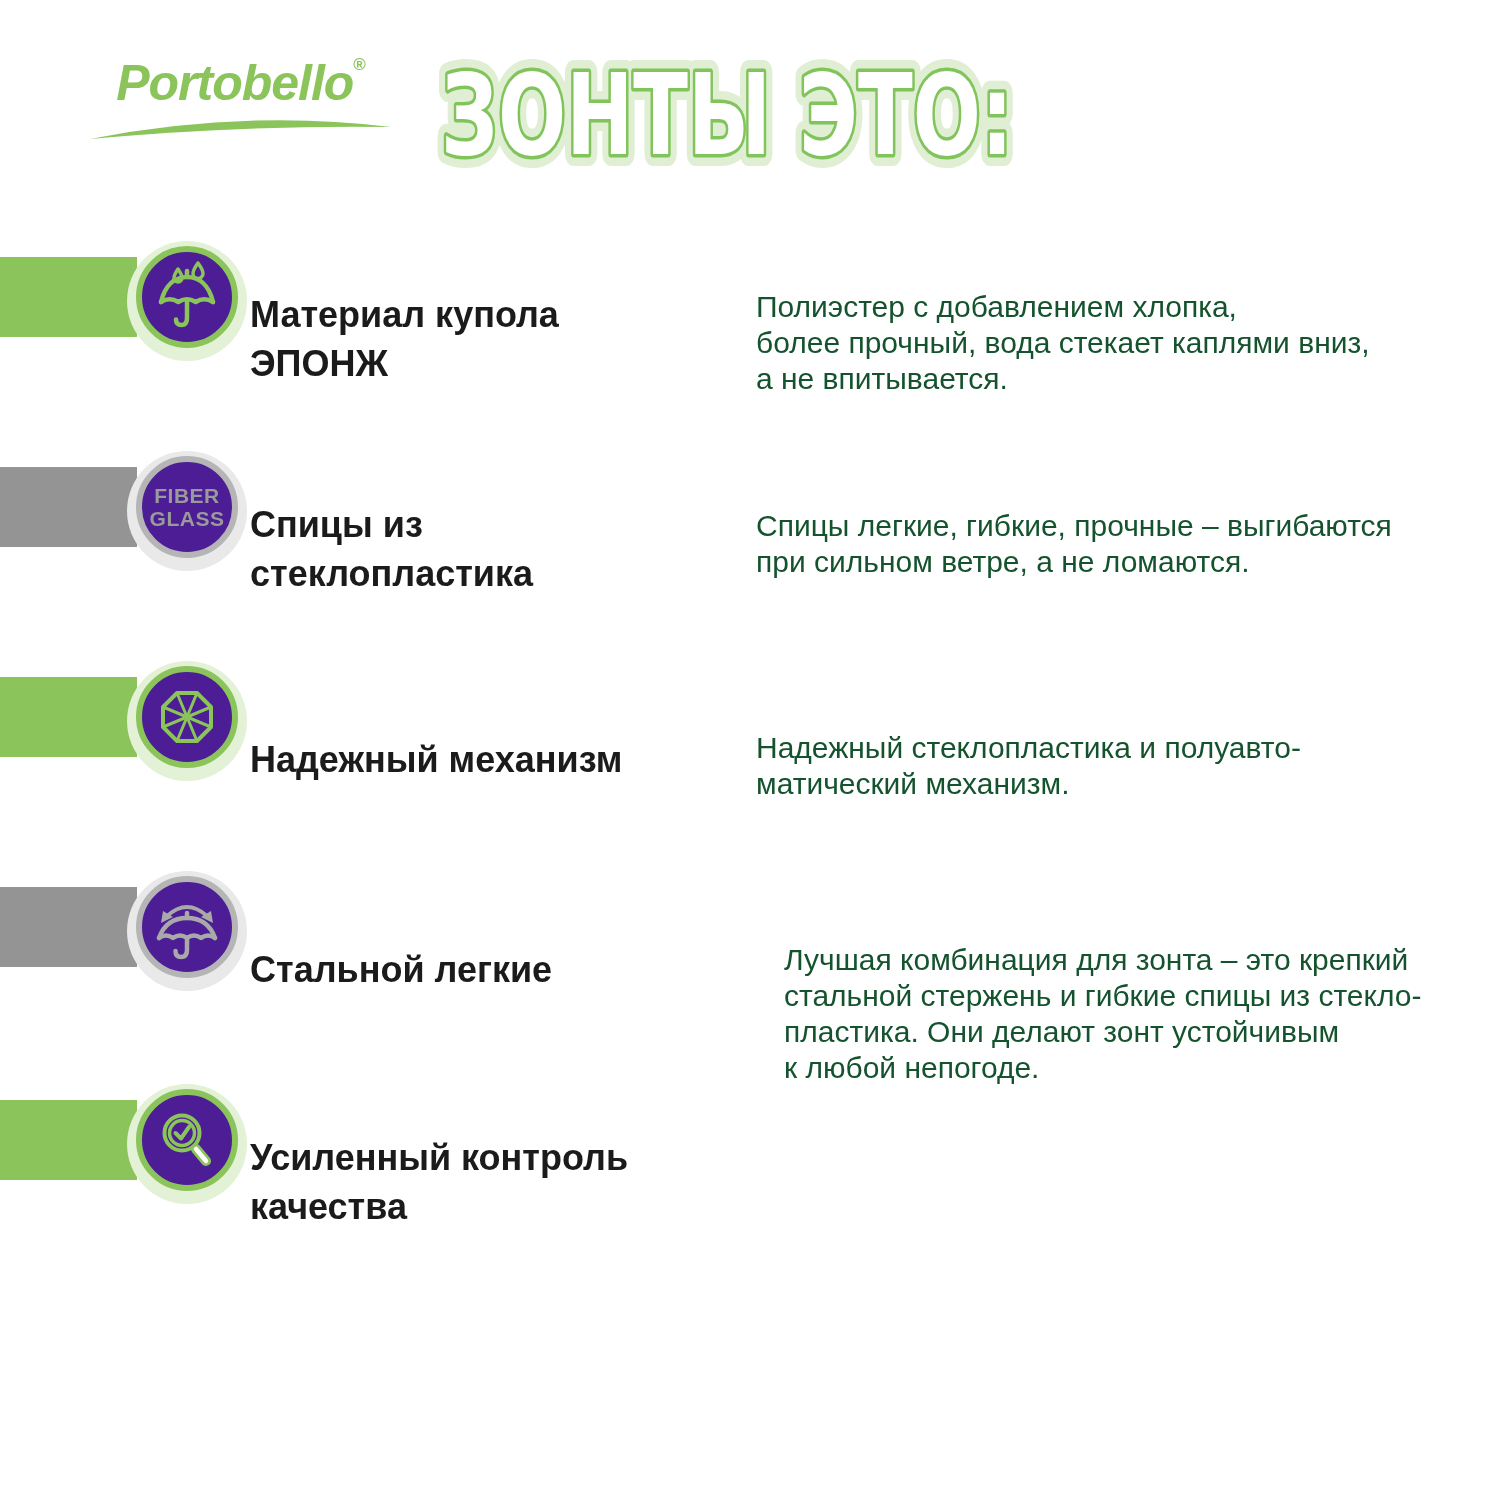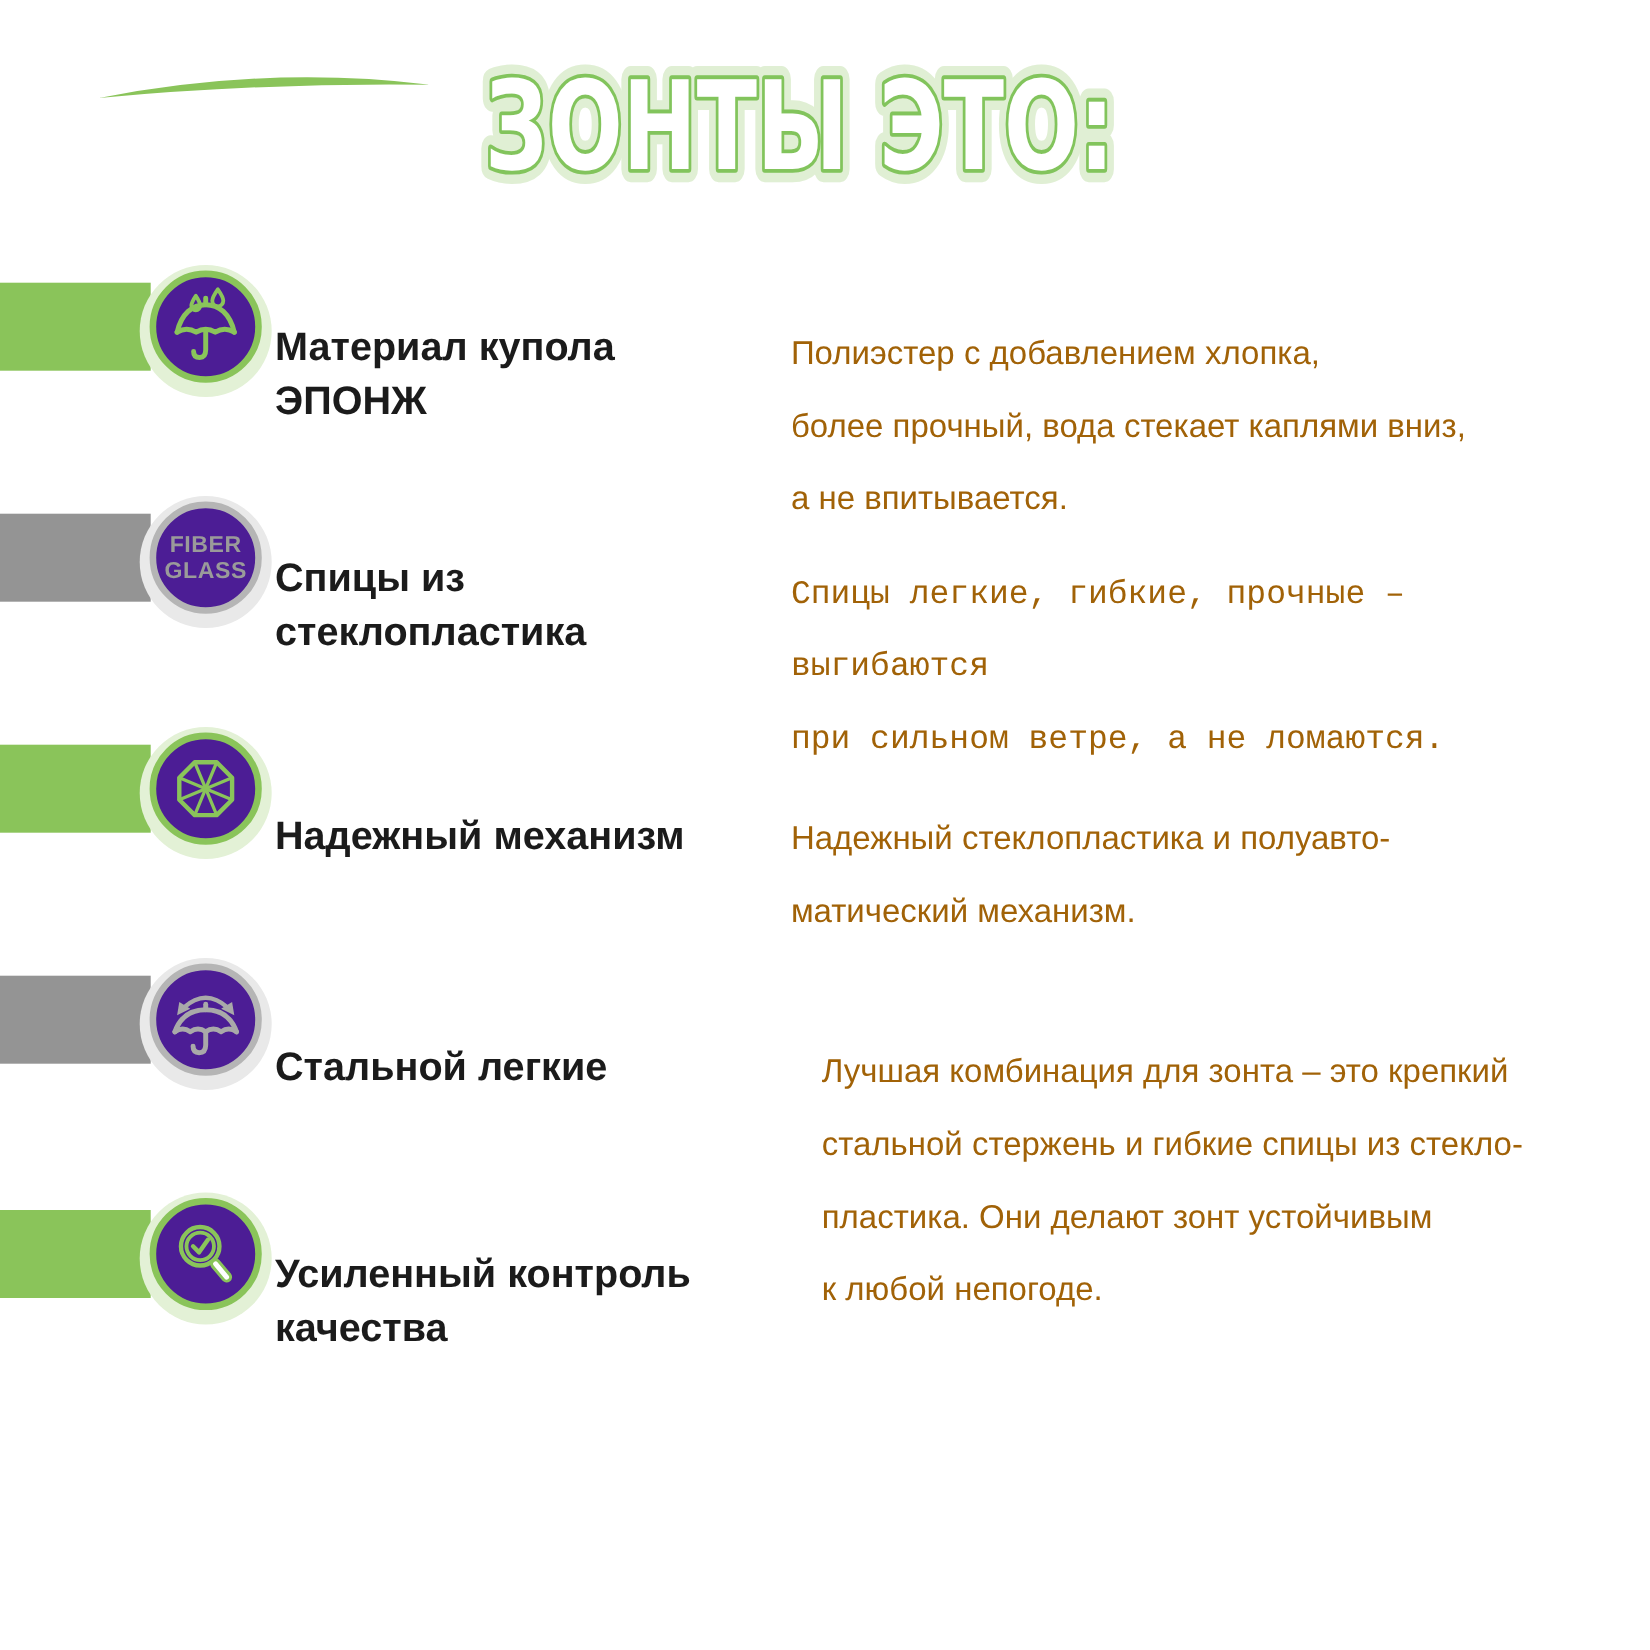--- a/index.html
+++ b/index.html
@@ -46,36 +46,37 @@
     font-weight:bold;font-size:21px;line-height:23px;letter-spacing:0.5px;
     color:#9a9a9a;text-align:center;white-space:pre-line;
   }
 
   .heading{
     position:absolute;left:250px;top:calc(var(--cy) + 12px);transform:translateY(-50%);
     width:470px;font-weight:bold;font-size:36px;line-height:49px;color:#1b1b1b;
     white-space:pre-line;
   }
   .body-text{
-    position:absolute;left:719px;width:740px;
-    font-size:30px;line-height:66px;color:#a16207;white-space:pre-line;
+    position:absolute;left:756px;width:740px;
+    font-size:30px;line-height:36px;color:#14532d;white-space:pre-line;
   }
   .row1 .body-text{top:259px;}
-  .row2 .body-text{top:478px;font-family:Liberation Mono, monospace;}
+  .row2 .body-text{top:478px;}
   .row3 .body-text{top:700px;}
   .row4 .body-text{top:912px;margin-left:28px;}
 
   .icon{display:block;}
 </style>
 </head>
 <body>
 
 <div class="page">
 
   <div class="logo">
+    <div class="logo-text"><span>Portobello</span><span class="logo-reg">®</span></div>
     <svg class="logo-swoosh" width="305" height="26" viewBox="0 0 305 26">
       <path d="M2,25 Q155,-5 303,13 Q155,11 2,25 Z" fill="#8ac45a"></path>
     </svg>
   </div>
 
   <svg class="title-svg" width="640" height="135" viewBox="0 0 640 135">
     <text class="title-halo" x="4" y="108" textLength="572" lengthAdjust="spacingAndGlyphs">ЗОНТЫ ЭТО:</text>
     <text class="title-main" x="4" y="108" textLength="572" lengthAdjust="spacingAndGlyphs">ЗОНТЫ ЭТО:</text>
   </svg>
 

